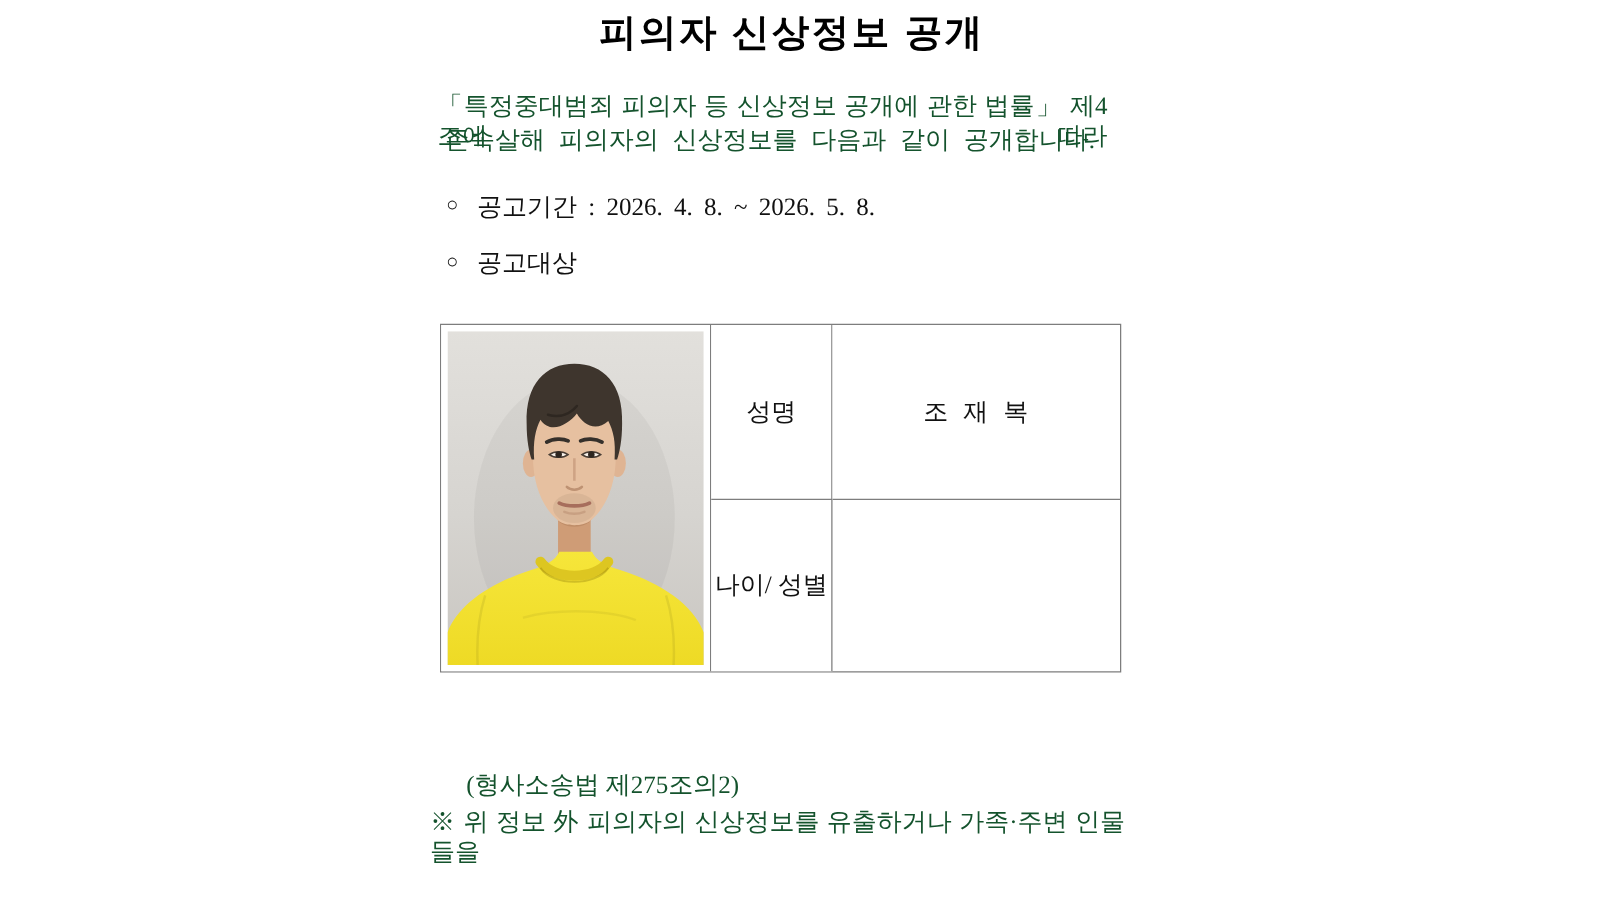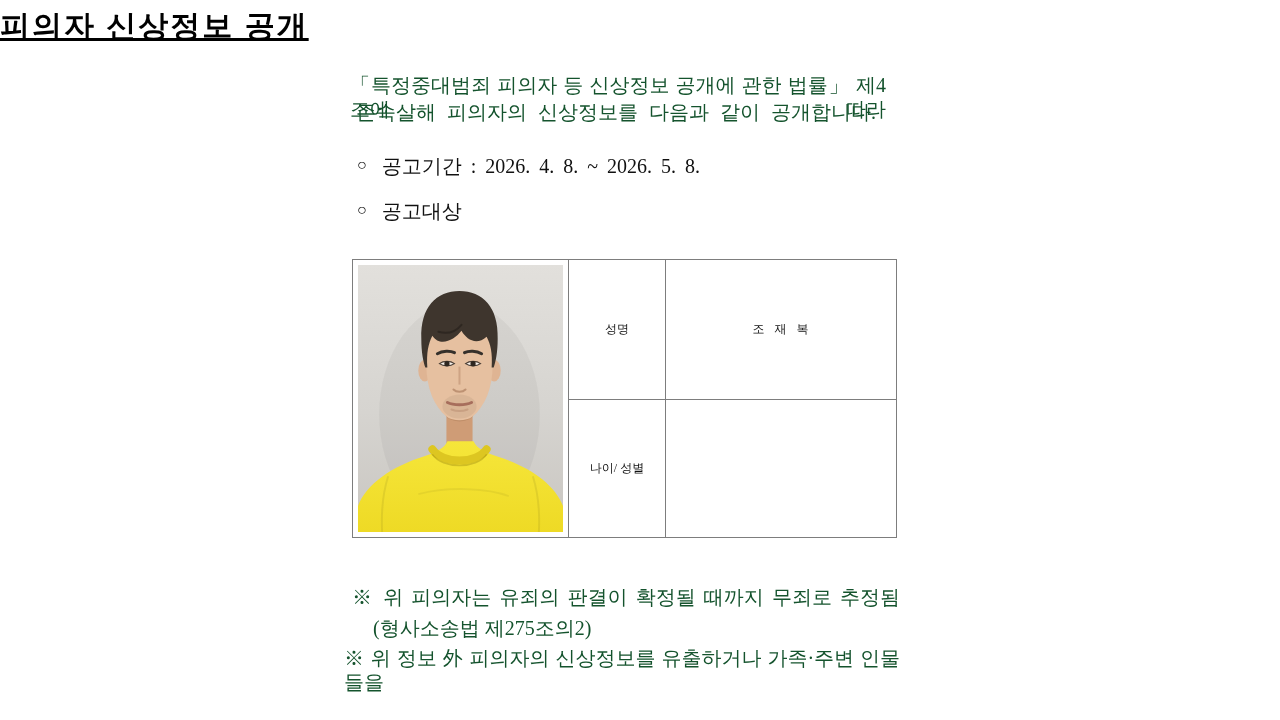--- a/index.html
+++ b/index.html
@@ -1,38 +1,38 @@
 <!DOCTYPE html>
 <html><head>
 <meta charset="utf-8">
 <style>
   html,body{margin:0;padding:0;background:#ffffff;}
   body{width:1280px;height:720px;font-family:"Liberation Serif",serif;color:#111;}
   .page{position:relative;width:1280px;height:720px;background:#fff;overflow:hidden;}
 
-  .title{position:absolute;left:0;width:1267px;top:6px;margin:0;
+  .title{position:absolute;left:0;width:1267px;top:6px;margin:0;text-align:center;
          font-family:"Liberation Sans",sans-serif;font-weight:bold;font-size:30px;
-         letter-spacing:2px;color:#000;text-decoration:underline;}
+         letter-spacing:2px;color:#000;}
 
   .txt{position:absolute;font-size:20px;line-height:24px;color:#14532d;white-space:nowrap;}
   .just{text-align:justify;text-align-last:justify;white-space:normal;}
 
   .intro-l1{left:350px;top:73px;width:536px;}
   .intro-l2{left:356px;top:100px;word-spacing:6px;}
 
   .bullet{position:absolute;font-size:20px;line-height:24px;display:flex;align-items:center;gap:15px;}
   .bullet .marker{font-size:16px;line-height:24px;transform:translateY(-1px);}
   .b1{left:357px;top:154px;}
   .b1 .btext{word-spacing:4px;}
   .b2{left:357px;top:199px;}
 
   .info-table{position:absolute;left:352px;top:259px;width:545px;height:279px;
               display:grid;grid-template-columns:216px 97px 1fr;grid-template-rows:140px 1fr;
               border:1px solid #7d7d7d;box-sizing:border-box;background:#fff;}
-  .cell{display:flex;align-items:center;justify-content:center;font-size:12px;
+  .cell{display:flex;align-items:center;justify-content:center;font-size:20px;
         box-sizing:border-box;background:#fff;}
   .photo-cell{grid-column:1;grid-row:1 / span 2;border-right:1px solid #7d7d7d;padding:5px;}
   .photo-cell svg{width:100%;height:100%;display:block;}
   .lbl{border-right:1px solid #7d7d7d;}
   .rb{border-bottom:1px solid #7d7d7d;}
   .lbl2{flex-direction:row;line-height:33px;}
   .name-val{letter-spacing:1px;word-spacing:5px;}
 
   .n1a{left:352px;top:585px;width:548px;}
   .n1b{left:373px;top:616px;}
@@ -115,17 +115,16 @@
     <div class="cell lbl rb">성명</div>
     <div class="cell rb name-val">조 재 복</div>
 
     <div class="cell lbl lbl2">
       <div>나이</div>
       <div>/ 성별</div>
     </div>
 
   </div>
 
-  <div class="txt just n1a">※ 위 피의자는 유죄의 판결이 확정될 때까지 무죄로 추정됨</div>
   <div class="txt n1b">(형사소송법 제275조의2)</div>
   <div class="txt just n2a">※ 위 정보 外 피의자의 신상정보를 유출하거나 가족·주변 인물들을</div>
 
 </div>
 
 </body></html>

